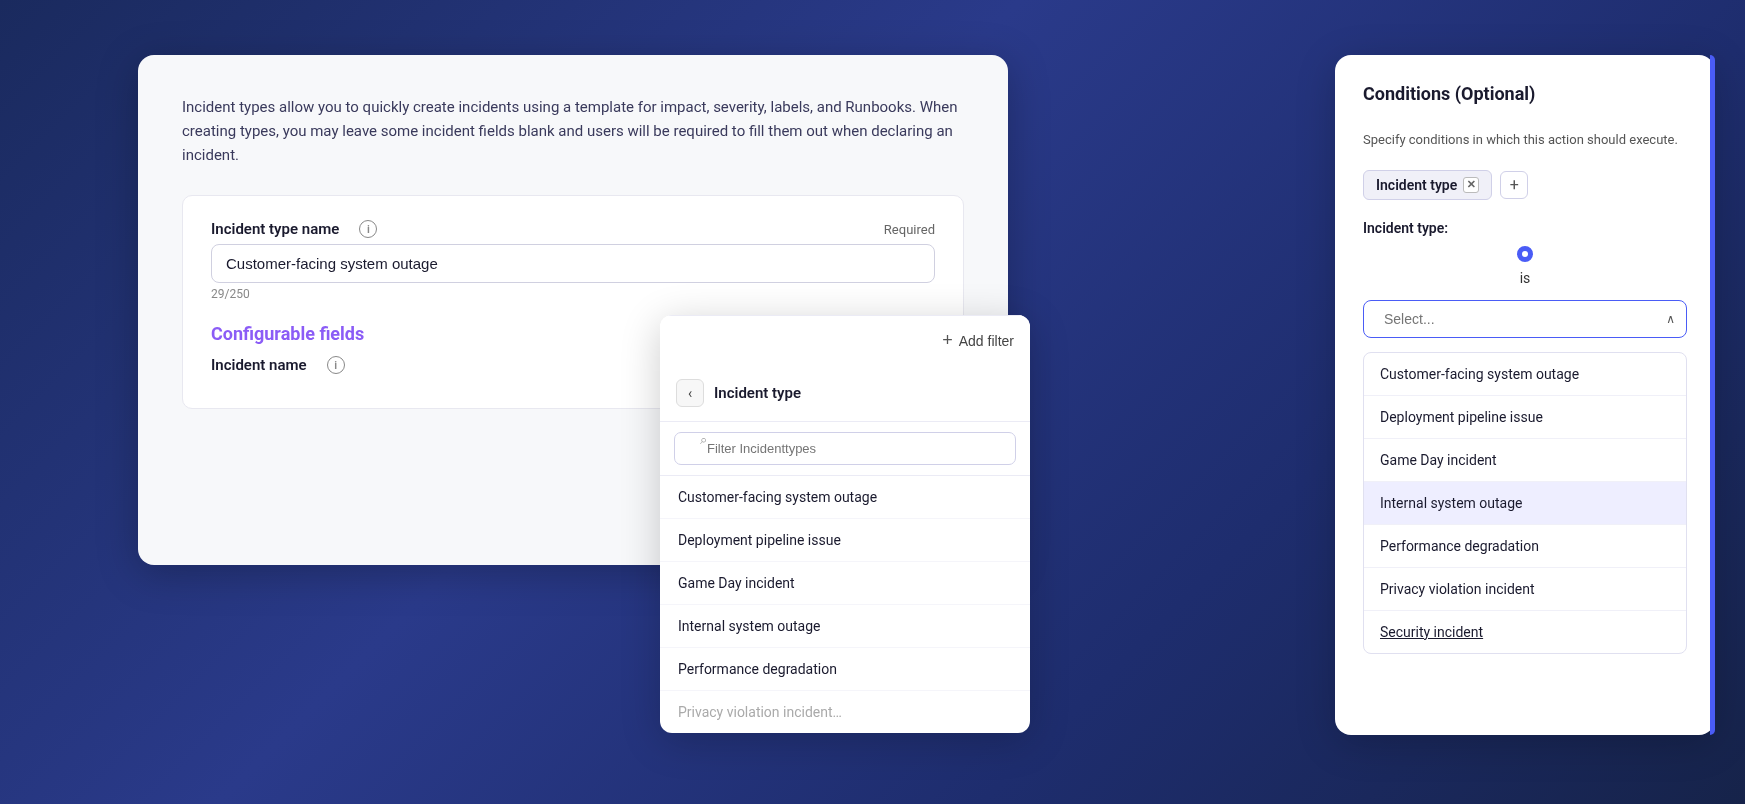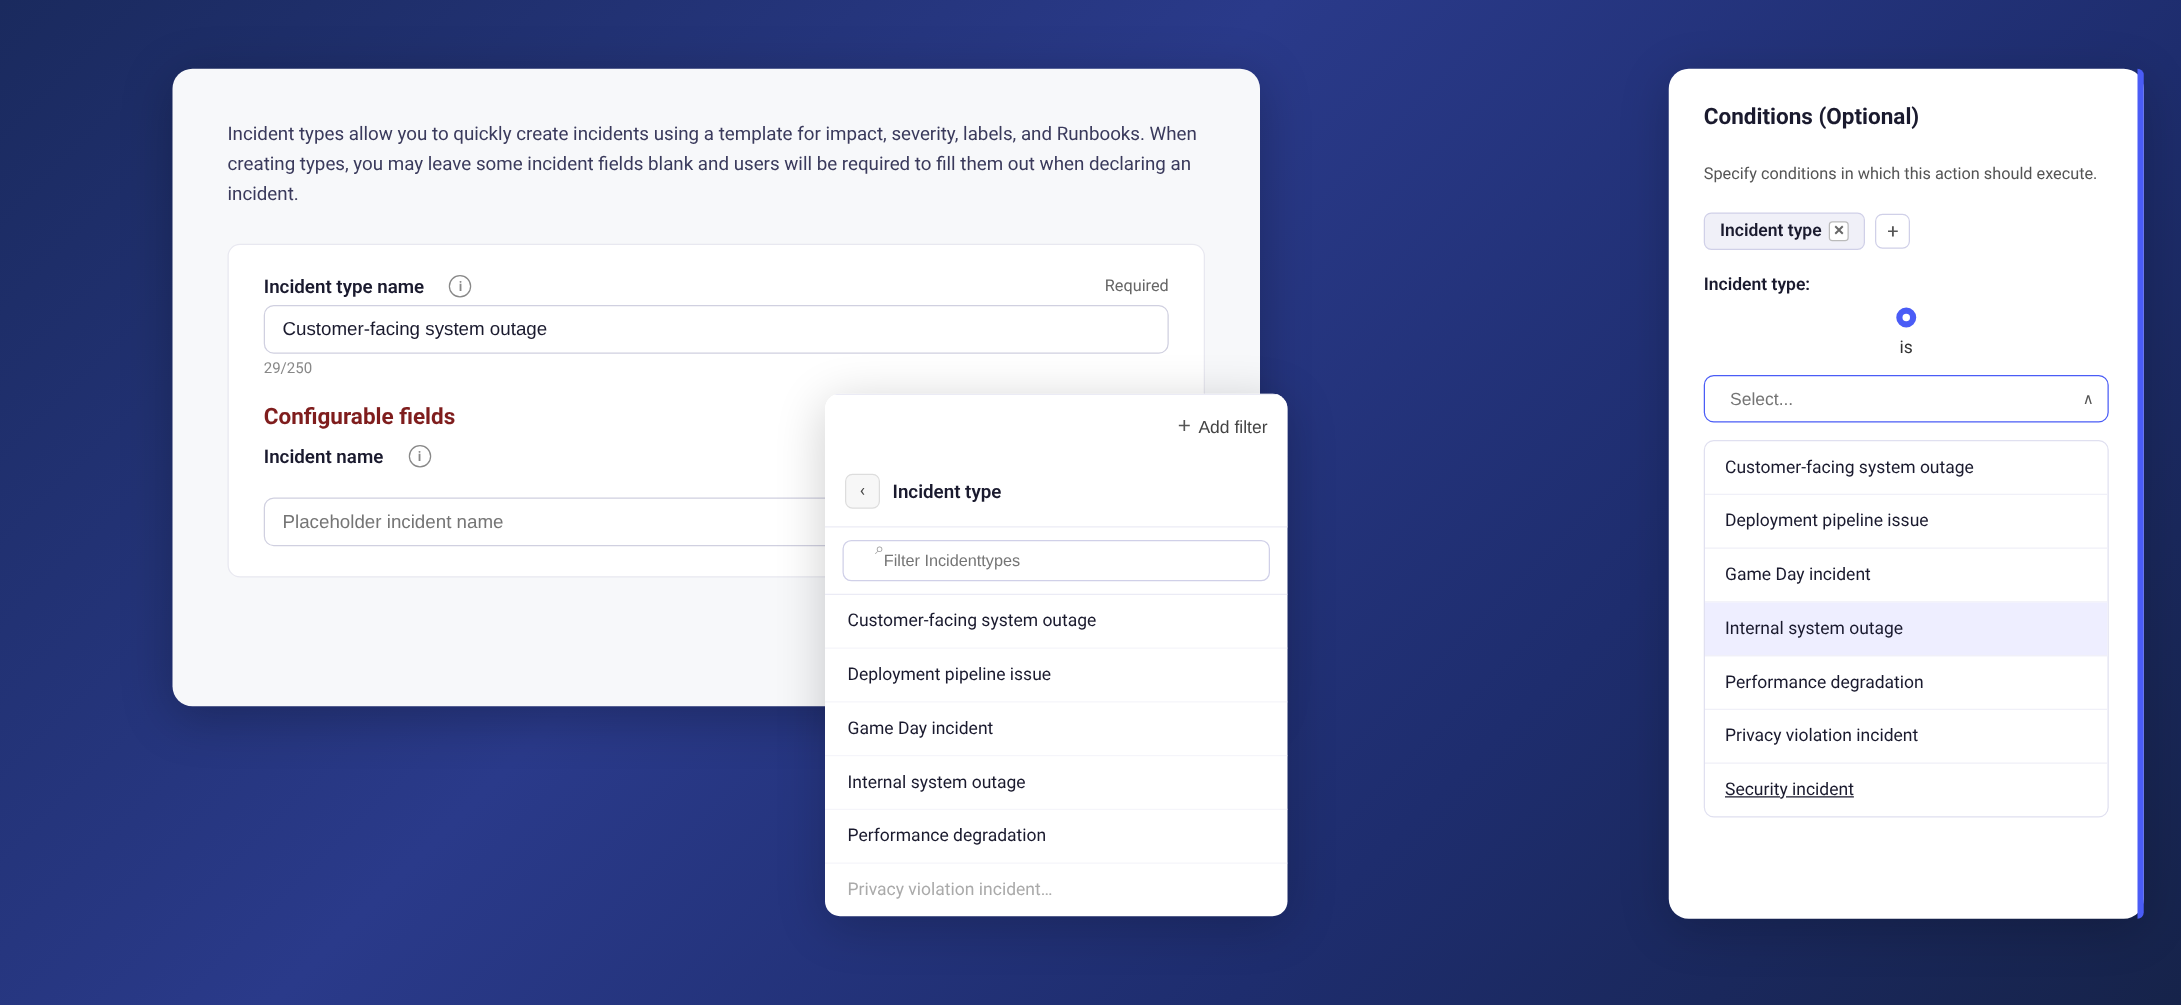--- a/index.html
+++ b/index.html
@@ -95,21 +95,21 @@
 
     .char-count {
       font-size: 12px;
       color: #888;
       margin-bottom: 22px;
     }
 
     .configurable-title {
       font-size: 18px;
       font-weight: 700;
-      color: #7f1d1d;
+      color: #8b5cf6;
       margin-bottom: 12px;
     }
 
     .placeholder-input {
       width: 100%;
       border: 1.5px solid #d0d0e0;
       border-radius: 8px;
       padding: 10px 14px;
       font-size: 15px;
       color: #aaa;
@@ -417,25 +417,24 @@
       <div class="field-label">
         <span>Incident type name</span>
         <span class="info-icon">i</span>
       </div>
       <span class="required-badge">Required</span>
     </div>
     <input class="text-input" type="text" value="Customer-facing system outage" style="">
     <div class="char-count">29/250</div>
 
     <div class="configurable-title">Configurable fields</div>
-    <div class="field-label" style="margin-bottom:24px;">
+    <div class="field-label" style="margin-bottom:10px;">
       <span>Incident name</span>
       <span class="info-icon">i</span>
     </div>
-    <input class="placeholder-input" type="text" placeholder="Placeholder incident name" style="">
   </div>
 </div>
 
 <div class="conditions-panel">
   <div class="blue-bar"></div>
   <div class="conditions-title">Conditions (Optional)</div>
   <div class="conditions-desc">Specify conditions in which this action should execute.</div>
 
   <div class="tag-row">
     <div class="tag">

